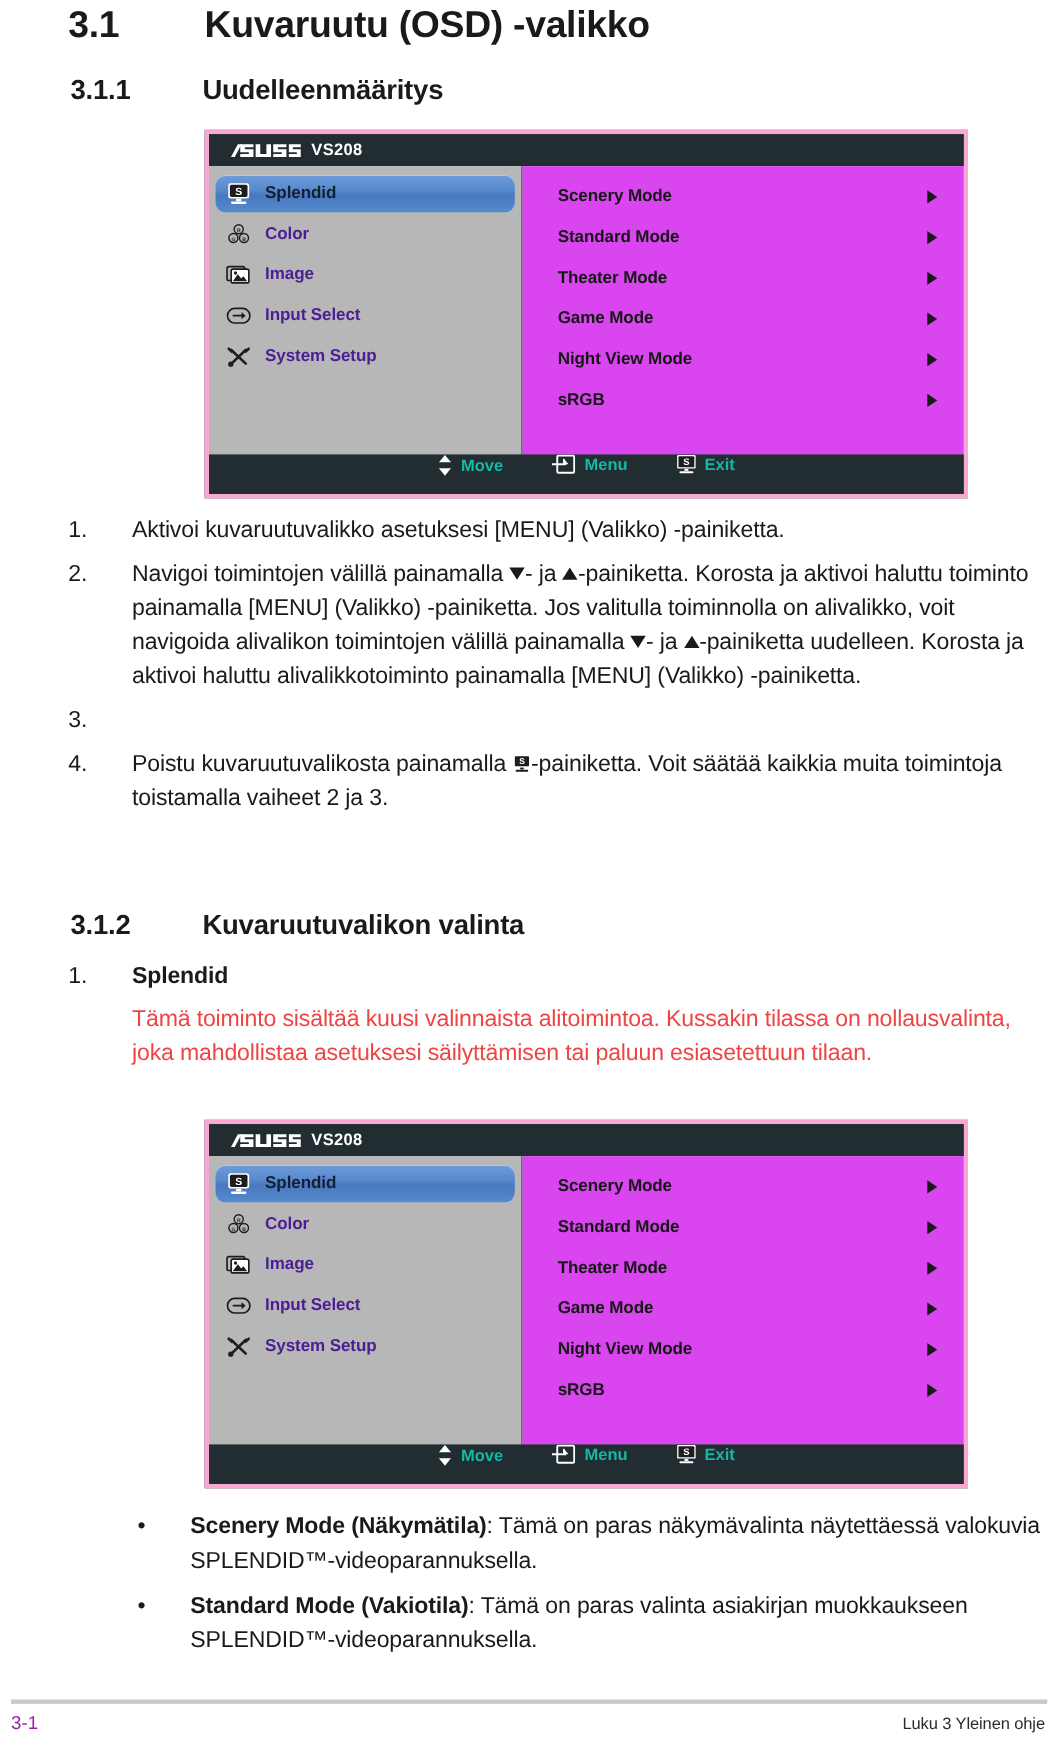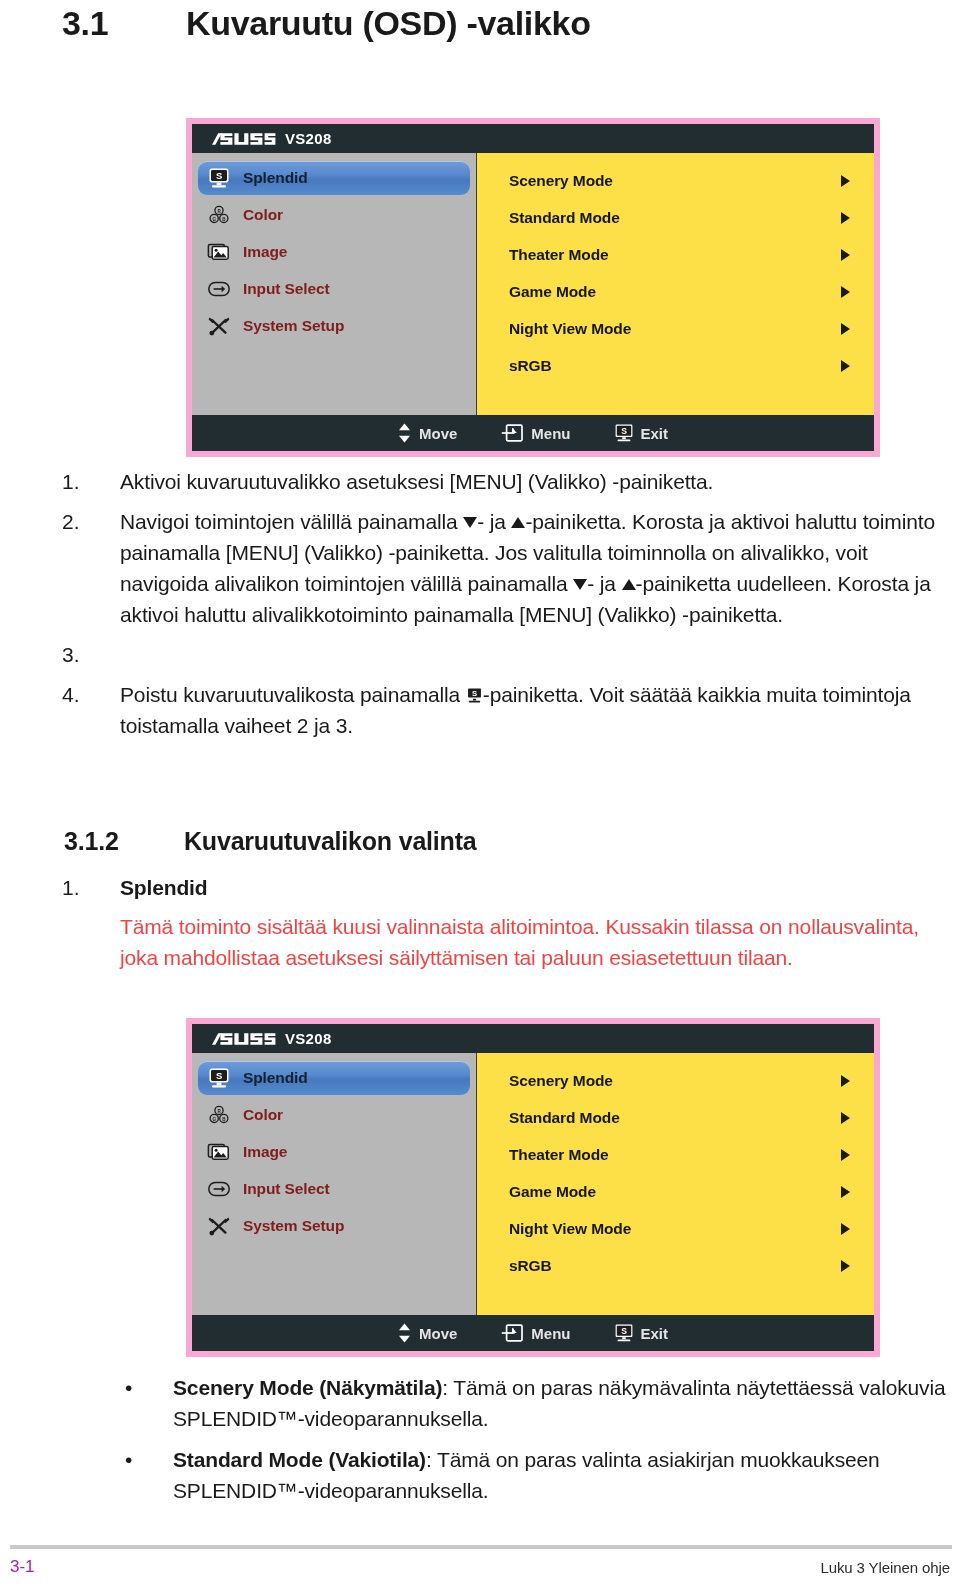--- a/index.html
+++ b/index.html
@@ -31,21 +31,21 @@
     font-size: 25px; font-weight: bold; letter-spacing: -0.2px;
     white-space: nowrap;
   }
   .h2b .num { display: inline-block; width: 120px; }
 
   
   .osd {
     position: absolute;
     width: 694px;
     background: #223036;
-    border: 6px solid #f9a8d4;
+    border: 4px solid #f9a8d4;
   }
   .osd-titlebar {
     height: 29px;
     background: #222d31;
     display: flex;
     align-items: center;
     padding-left: 20px;
     gap: 9px;
   }
   .asus-logo {
@@ -60,34 +60,34 @@
   }
   .osd-body { display: flex; height: 262px; background: #ffffff; }
   .osd-sidebar {
     width: 285px;
     background: #b7b7b7;
     border-right: 1px solid #3c3c3c;
     padding-top: 8px;
   }
   .osd-menu {
     flex: 1;
-    background: #fde047;
+    background: #d946ef;
     padding-top: 9px;
   }
   .side-item {
     height: 34px;
     margin: 0 6px 3px 6px;
     display: flex;
     align-items: center;
     padding-left: 9px;
     gap: 12px;
     border-radius: 9px;
     font-size: 15.5px;
     font-weight: bold;
-    color: #7f1d1d;
+    color: #4c1d95;
     letter-spacing: -0.1px;
   }
   .side-item.active {
     background: linear-gradient(to bottom, #6f9ddb 0%, #5688cc 42%, #4878bd 55%, #558bd0 100%);
     color: #132033;
     box-shadow: inset 0 1px 0 rgba(255,255,255,.45);
   }
   .side-item .ic { width: 24px; height: 22px; flex: none; display: block; }
 
   .menu-row {
@@ -104,24 +104,24 @@
     width: 0; height: 0;
     border-left: 9px solid #1a1a1a;
     border-top: 6px solid transparent;
     border-bottom: 6px solid transparent;
   }
 
   .osd-footer {
     height: 36px;
     background: #222d31;
     display: flex;
-    align-items: center;
+    align-items: flex-start;
     justify-content: center;
     gap: 44px;
-    color: #e5e5e5;
+    color: #14b8a6;
   }
   .foot-item { display: flex; align-items: center; gap: 8px; }
   .foot-item .fl { font-size: 15px; font-weight: bold; }
   .updown { display: block; width: 13px; height: 20px; }
   .menu-ic { display: block; width: 22px; height: 18px; }
   .s-ic { display: block; width: 18px; height: 19px; }
 
   
   .olist { position: absolute; left: 62px; width: 886px; }
   .oitem { display: flex; margin-bottom: 9px; }
@@ -183,20 +183,23 @@
 </style>
 </head>
 <body>
 
 <div class="page">
 
   <div class="h1">
     <span class="num">3.1</span><span>Kuvaruutu (OSD) -valikko</span>
   </div>
 
+  <div class="h2">
+    <span class="num">3.1.1</span><span>Uudelleenmääritys</span>
+  </div>
 
   <div class="osd" id="osd1" style="left:186px; top:118px;">
       <div class="osd-titlebar">
         <svg viewBox="0 0 64 14" width="64" height="14" class="asus-logo">
     <g fill="#ffffff">
       <path d="M0 12.8 L6.2 1.2 L9.6 1.2 L3.4 12.8 Z"></path>
       <path d="M8.4 1.2 L20.4 1.2 L20.4 3.9 L12.6 3.9 L12.6 5.6 L20.4 5.6 L20.4 12.8 L8.4 12.8
                L8.4 10.1 L16.2 10.1 L16.2 8.3 L8.4 8.3 Z"></path>
       <path d="M22.4 1.2 L26.6 1.2 L26.6 10.1 L32.2 10.1 L32.2 1.2 L36.4 1.2 L36.4 12.8 L22.4 12.8 Z"></path>
       <path d="M38.4 1.2 L50.4 1.2 L50.4 3.9 L42.6 3.9 L42.6 5.6 L50.4 5.6 L50.4 12.8 L38.4 12.8

